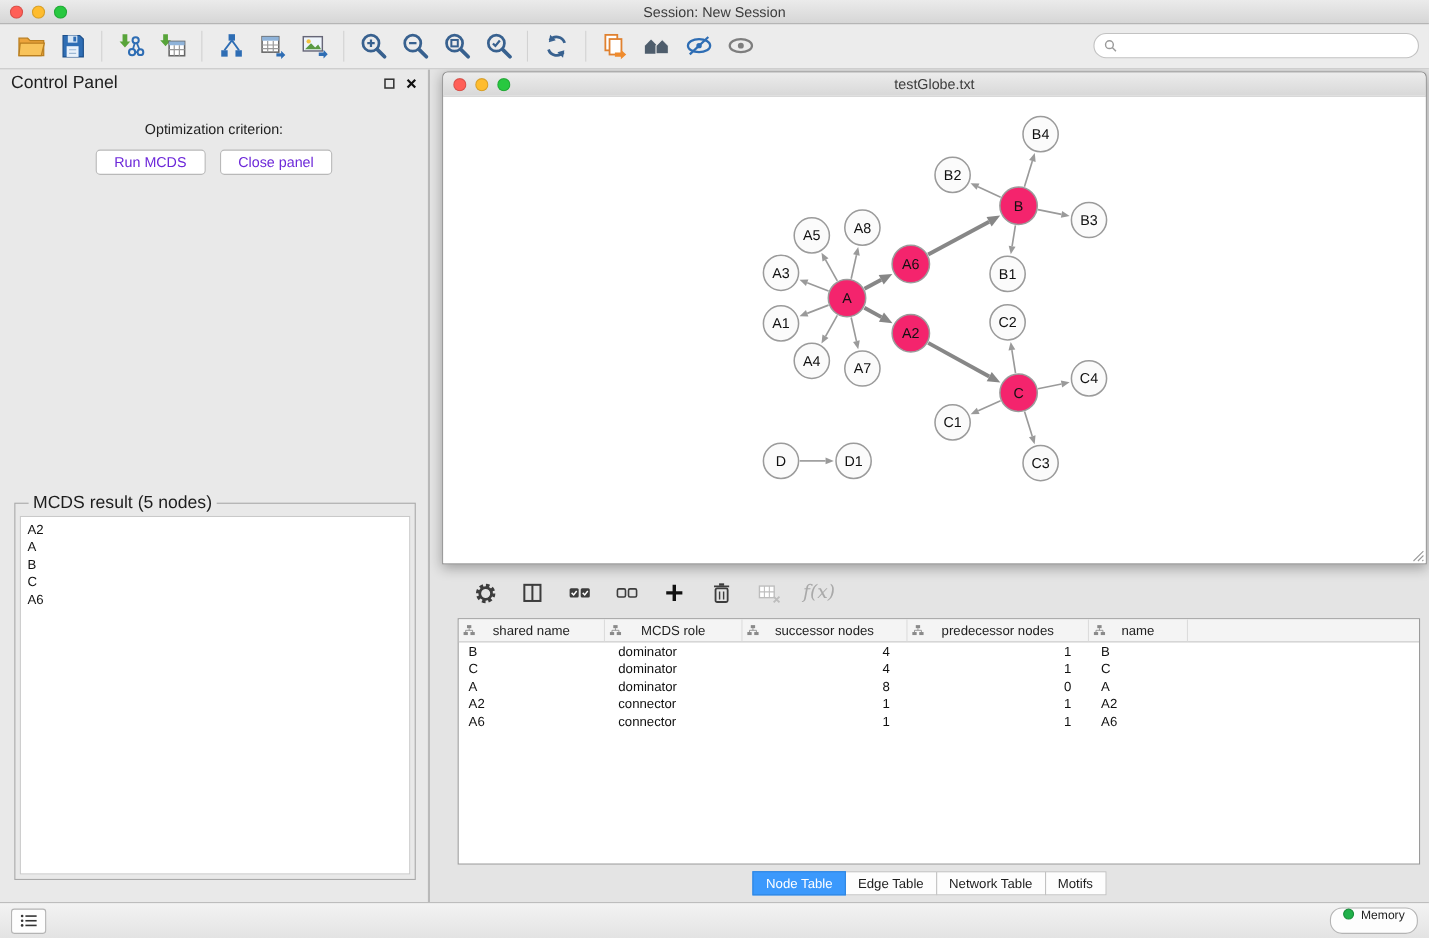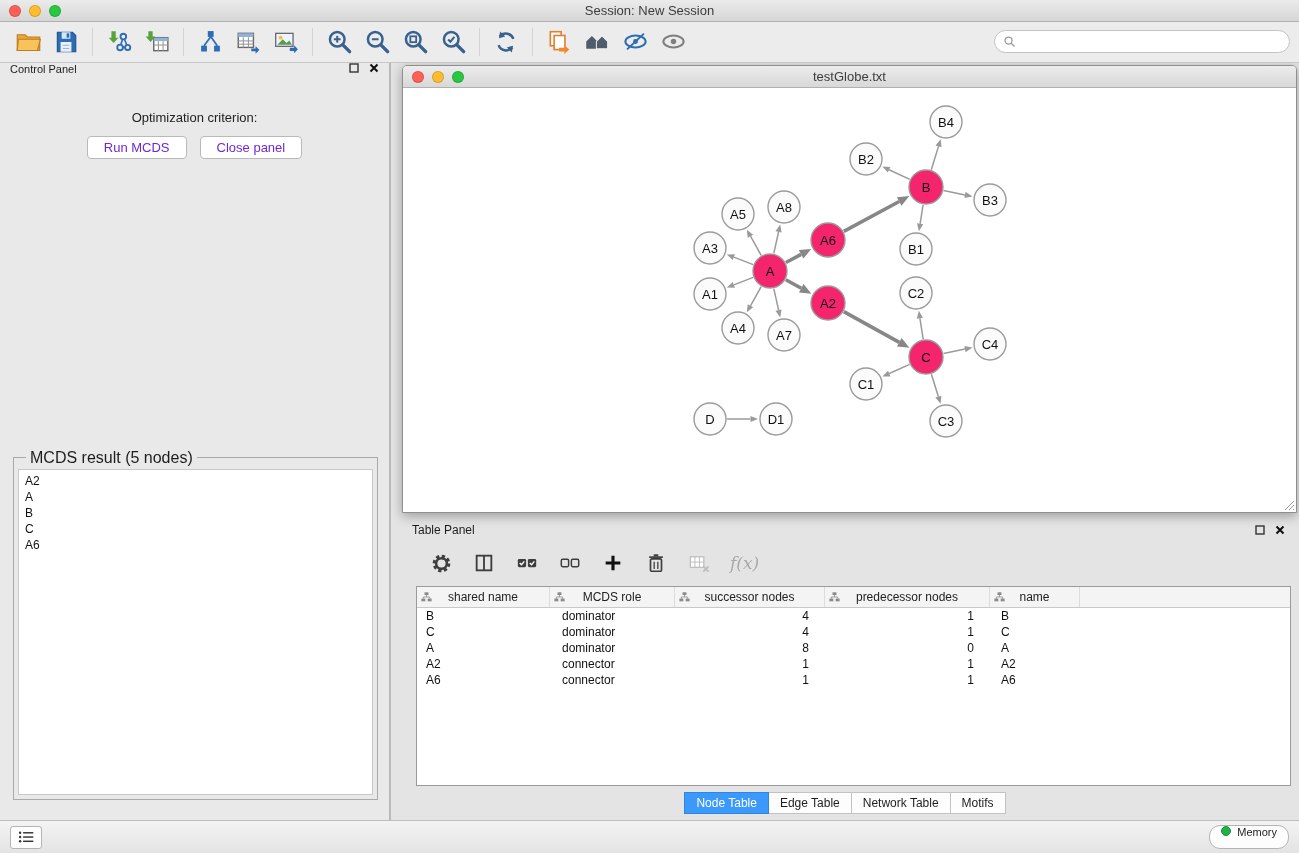--- a/index.html
+++ b/index.html
@@ -22,21 +22,21 @@
   .tsep{width:1px;height:28px;background:#d2d2d2;margin:0 7px}
   .search{margin-left:auto;width:296px;height:23px;background:#fff;border:1px solid #c2c2c2;border-radius:12px;
     display:flex;align-items:center;padding:0 8px;gap:5px;box-sizing:border-box}
   .search input{border:none;outline:none;flex:1;font:12px "Liberation Sans",sans-serif;background:transparent;color:#333}
 
   
   .main{position:absolute;top:63px;left:0;right:0;bottom:33px;display:flex}
 
   
   .control-panel{width:391px;min-width:391px;border-right:2px solid #b9b9b9;background:#e9e9e9;position:relative;box-sizing:border-box}
-  .panel-header{height:26px;display:flex;align-items:flex-start;padding:0 10px;font-size:11px;color:#1d1d1d}
+  .panel-header{height:26px;display:flex;align-items:center;padding:0 10px;font-size:16px;color:#1d1d1d}
   .ph-icons{margin-left:auto;display:flex;gap:10px;align-items:center}
   .cp-tabs{display:flex;justify-content:center;margin-top:4px}
   .cp-tabs-inner{display:flex;border:1px solid #c2c2c2;background:#f5f5f5;border-radius:4px;overflow:hidden}
   .cp-tab{padding:3px 11px;font-size:13px;border-right:1px solid #cfcfcf;color:#1d1d1d;background:#f5f5f5}
   .cp-tab:last-child{border-right:none}
   .cp-tab.active{background:#3b99fc;color:#fff}
   .opt-label{text-align:center;margin-top:21px;font-size:13px}
   .combo{margin:8px auto 0;width:314px;height:24px;background:#fff;border:1px solid #b2b2b2;border-radius:4px;
     display:flex;align-items:center;box-sizing:border-box}
   .combo-text{flex:1;padding:0 8px;font-size:13px;white-space:nowrap;overflow:hidden}
@@ -452,31 +452,20 @@
           </svg>
       </div>
       <div class="resize-grip">
         <svg width="11" height="11">
             <path d="M10 1 L1 10 M10 5 L5 10 M10 9 L9 10" stroke="#9a9a9a" stroke-width="1" fill="none"></path>
           </svg>
       </div>
     </div>
 
     <div class="table-panel">
-      <div class="tp-header">
-        <span>Table Panel</span>
-        <span class="ph-icons">
-          <svg width="10" height="10">
-              <rect x="1" y="1" width="8" height="8" fill="none" stroke="#333" stroke-width="1.4"></rect>
-            </svg>
-          <svg width="10" height="10">
-              <path d="M1.5 1.5 l7 7 M8.5 1.5 l-7 7" stroke="#111" stroke-width="2"></path>
-            </svg>
-        </span>
-      </div>
       <div class="tp-toolbar">
         <span class="tp-tool">
           <svg viewBox="0 0 24 24" width="23" height="23">
             <circle cx="12" cy="12" r="7" fill="none" stroke="#3d3d3d" stroke-width="4.4" stroke-dasharray="3.1 2.4"></circle>
             <circle cx="12" cy="12" r="5.6" fill="none" stroke="#3d3d3d" stroke-width="2.6"></circle>
           </svg>
         </span>
         <span class="tp-tool">
           <svg viewBox="0 0 24 24" width="22" height="22">
             <rect x="4" y="4" width="16" height="16" fill="none" stroke="#3d3d3d" stroke-width="2"></rect>

